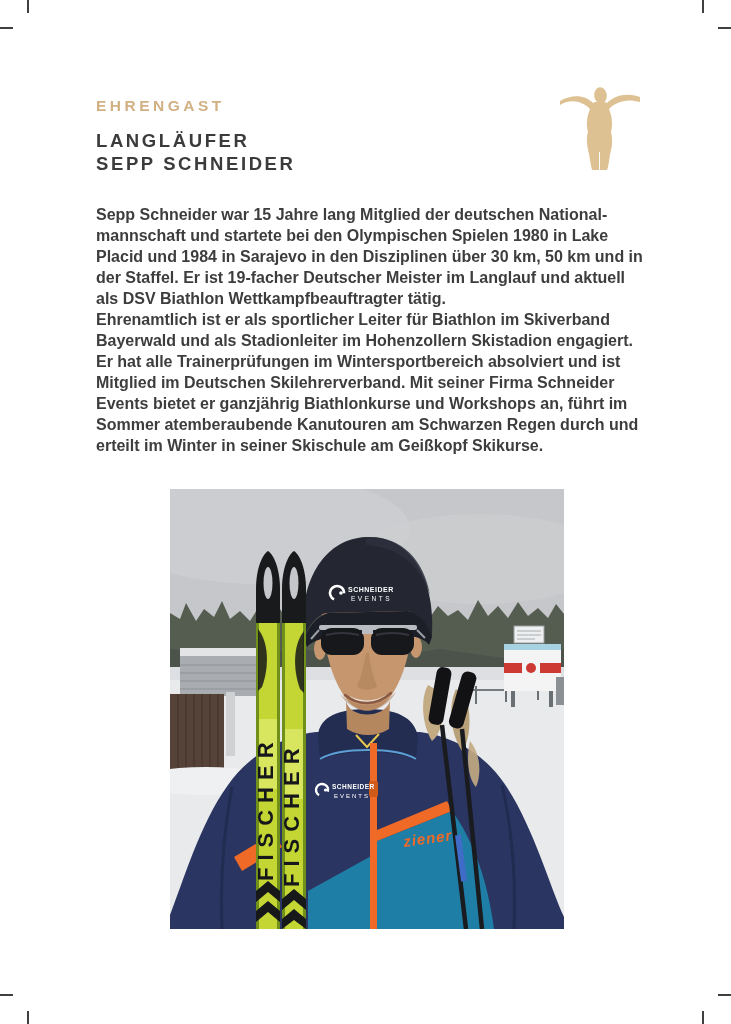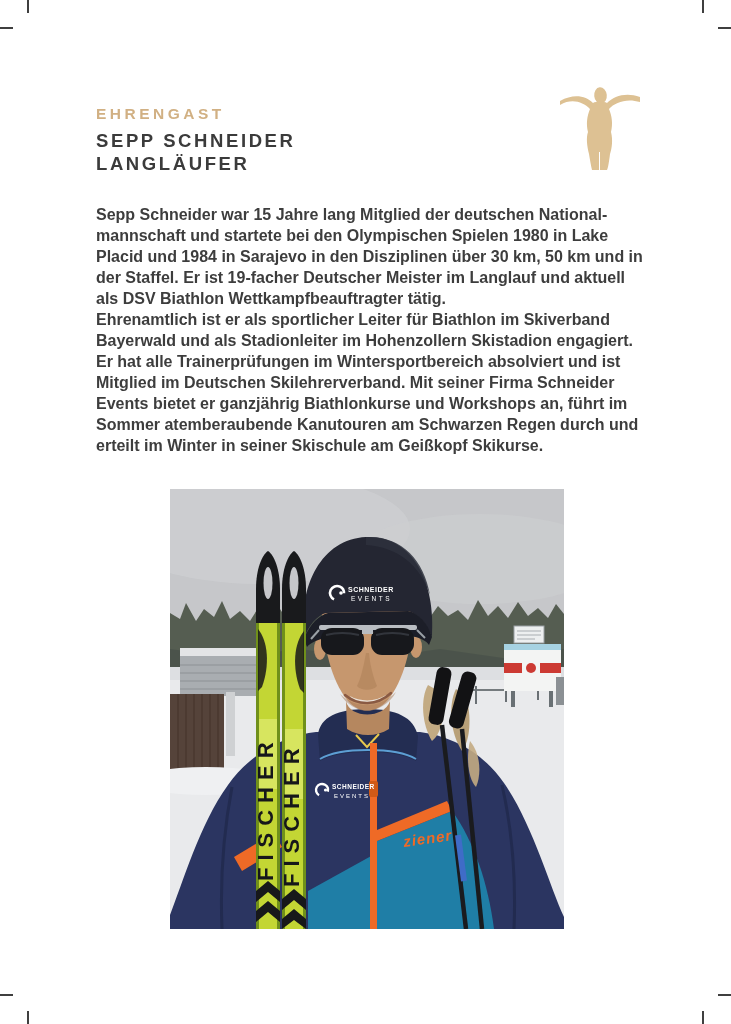--- a/index.html
+++ b/index.html
@@ -11,21 +11,21 @@
   .crop{position:absolute;background:#3f3f3f;}
   .crop.v{width:2px;height:13px;}
   .crop.h{width:13px;height:2px;}
   .tl-v{left:27px;top:0;}       .tl-h{left:0;top:27px;}
   .tr-v{left:702px;top:0;}      .tr-h{left:718px;top:27px;}
   .bl-h{left:0;top:994px;}      .bl-v{left:27px;top:1011px;}
   .br-h{left:718px;top:994px;}  .br-v{left:702px;top:1011px;}
   
   .kicker{
     position:absolute;left:96px;top:97px;
-    font-size:15.5px;font-weight:bold;letter-spacing:3.5px;color:#d1b083;margin-top:8px;
+    font-size:15.5px;font-weight:bold;letter-spacing:3.5px;color:#d1b083;
   }
   .name{
     position:absolute;left:96px;top:129px;
     font-size:18.5px;font-weight:bold;letter-spacing:2.6px;color:#3b3b3b;
     line-height:23px;
   }
   
   .athlete-icon{position:absolute;left:556px;top:86px;}
   
   .article{
@@ -45,22 +45,22 @@
 <div class="crop h tl-h"></div>
 <div class="crop v tr-v"></div>
 <div class="crop h tr-h"></div>
 <div class="crop h bl-h"></div>
 <div class="crop v bl-v"></div>
 <div class="crop h br-h"></div>
 <div class="crop v br-v"></div>
 
 <div class="kicker">EHRENGAST</div>
 <div class="name">
+  <div>LANGLÄUFER</div>
   <div>SEPP SCHNEIDER</div>
-  <div>LANGLÄUFER</div>
 </div>
 
 <div class="athlete-icon">
   <svg width="88" height="88" viewBox="0 0 88 88" aria-hidden="true">
     <g fill="#ddc193">
       <ellipse cx="44.5" cy="9.5" rx="6.3" ry="8.3" transform="rotate(-6 44.5 9.5)"></ellipse>
       <path d="M4,15
                C18,7 30,10 37,17
                C40,15 48,15 51,17
                C58,10 70,6 84,11

